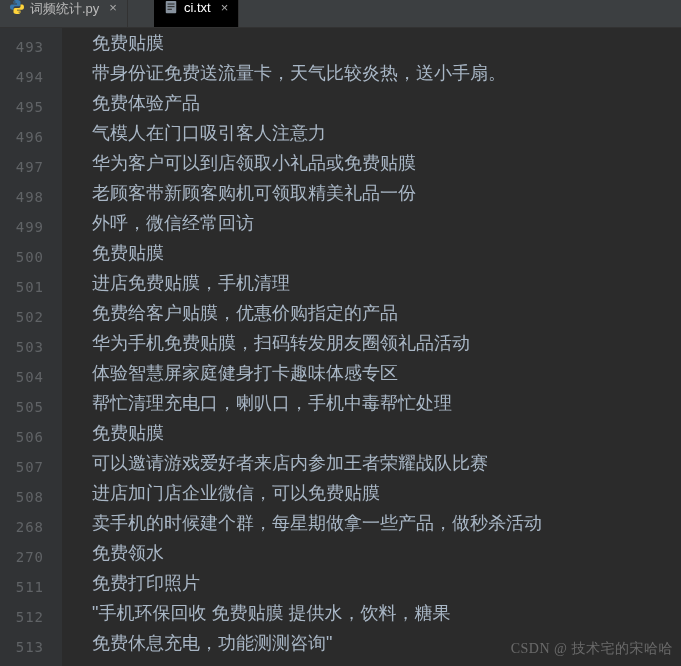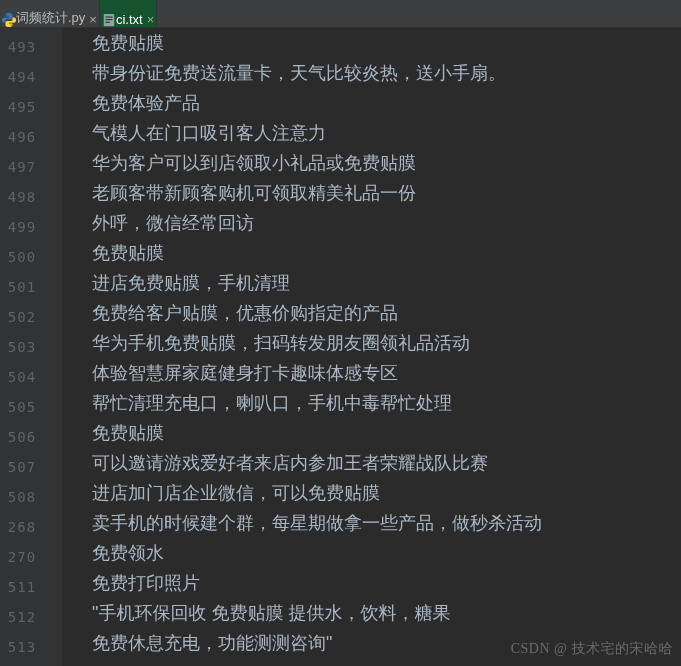--- a/index.html
+++ b/index.html
@@ -13,30 +13,32 @@
   }
   .tab-bar {
     background: #3c3f41;
     height: 28px;
     display: flex;
     align-items: stretch;
     border-bottom: 1px solid #323232;
   }
   .tab {
     display: flex;
-    align-items: flex-end;
-    padding: 0 2px;
+    align-items: flex-start;
+    padding: 0 10px;
+    gap: 6px;
     font-size: 13px;
     color: #bbbbbb;
     border-right: 1px solid #323232;
     cursor: pointer;
   }
   .tab.active {
-    background: #14532d;
+    background: #000000;
     color: #ffffff;
+    margin-left: 26px;
   }
   .tab .close {
     font-size: 13px;
     color: #aaaaaa;
     margin-left: 4px;
   }
   .icon-py {
     width: 14px;
     height: 14px;
     display: inline-flex;
@@ -53,21 +55,21 @@
   .editor {
     display: flex;
     height: calc(100% - 28px);
     background: #2b2b2b;
     position: relative;
   }
   .gutter {
     background: #313335;
     width: 62px;
     padding-top: 4px;
-    text-align: center;
+    text-align: right;
     padding-right: 18px;
     color: #606366;
     font-family: "Consolas", monospace;
     font-size: 14px;
     user-select: none;
     flex-shrink: 0;
   }
   .gutter .ln {
     height: 30px;
     line-height: 30px;

